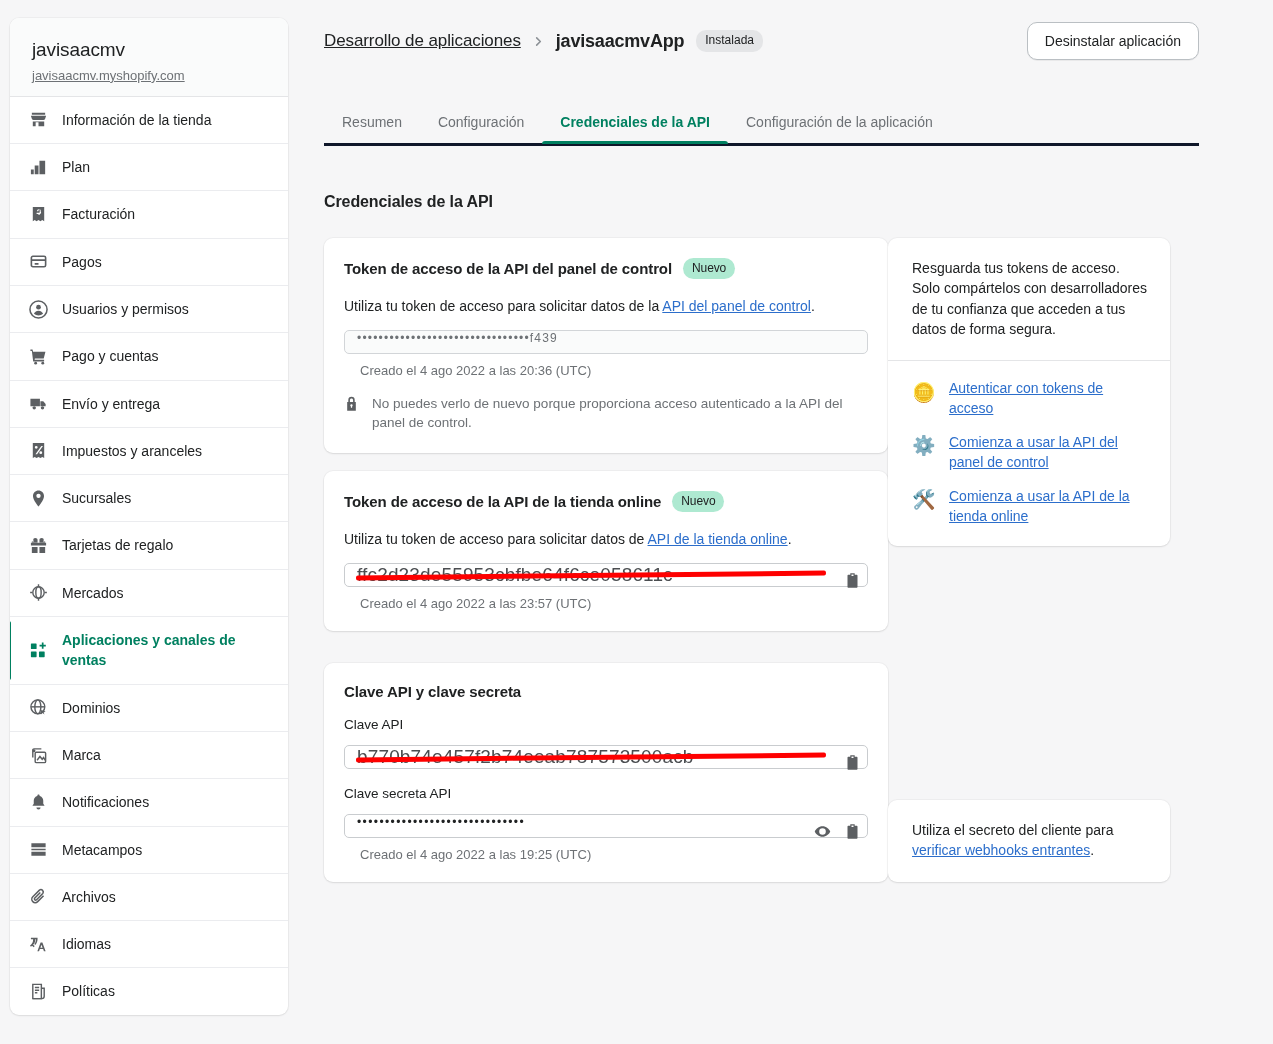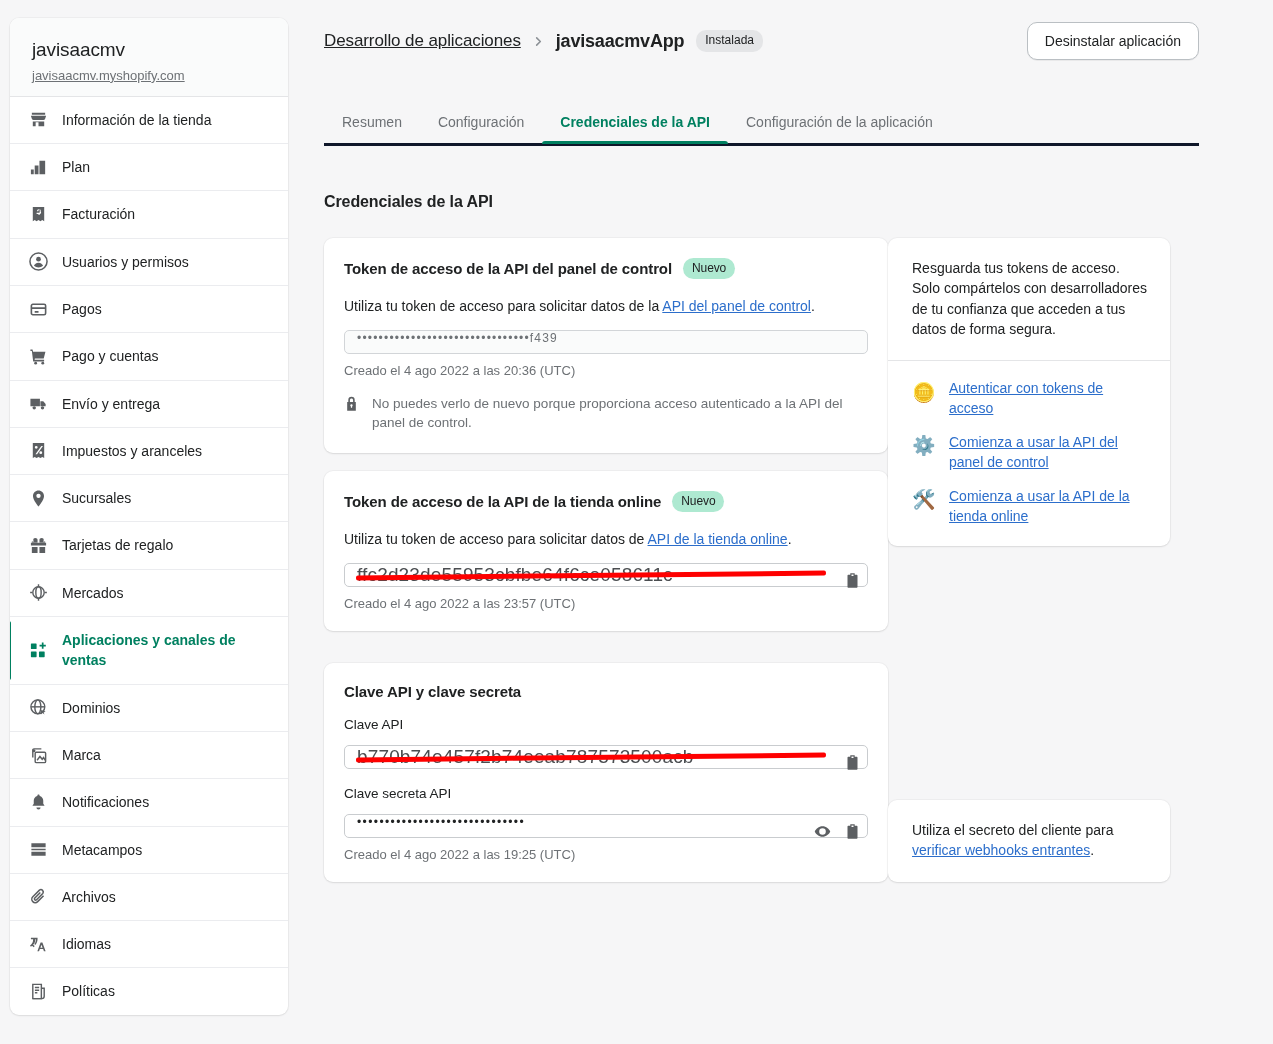--- a/index.html
+++ b/index.html
@@ -246,20 +246,21 @@
     width: 30px; height: 34px;
     display: flex; align-items: center; justify-content: center;
     cursor: pointer;
     color: #5c5f62;
   }
   .field-btn svg { width: 17px; height: 17px; display: block; }
   .created {
     font-size: 13px;
     color: #6d7175;
     margin-top: 9px;
+    margin-left: 16px;
   }
   .note-row {
     display: flex;
     gap: 12px;
     margin-top: 16px;
     align-items: flex-start;
   }
   .note-row .lockico { flex: 0 0 16px; margin-top: 2px; color: #5c5f62; }
   .note-row .lockico svg { width: 15px; height: 16px; display: block; }
   .note-text {
@@ -358,37 +359,37 @@
         <span class="ico">
             <svg viewBox="0 0 20 20" fill="currentColor">
               <path d="M4 2h12v15l-2-1.2L12 17l-2-1.2L8 17l-2-1.2L4 17V2zm6 2.2v.9H8.6v1.6h2.2c.3 0 .5.2.5.5v.4c0 .3-.2.5-.5.5H8v1.5h2v.9h1.2v-.95c.9-.15 1.5-.8 1.5-1.7v-.4c0-1-.8-1.8-1.8-1.8h-1V6.7h2.6V5.1h-1.8v-.9H10z"></path>
             </svg>
           </span>
         <span class="nav-label">Facturación</span>
       </div>
 
       <div class="nav-item">
         <span class="ico">
+            <svg viewBox="0 0 20 20" fill="none" stroke="currentColor" stroke-width="1.7">
+              <rect x="2.5" y="4.5" width="15" height="11" rx="1.6"></rect>
+              <path d="M2.5 8.5h15M6 12.5h4"></path>
+            </svg>
+          </span>
+        <span class="nav-label">Pagos</span>
+      </div>
+
+      <div class="nav-item">
+        <span class="ico">
             <svg viewBox="0 0 20 20" fill="currentColor">
               <circle cx="10" cy="10" r="9" fill="none" stroke="currentColor" stroke-width="1.6"></circle>
               <circle cx="10" cy="7.6" r="2.5"></circle>
               <path d="M10 11.3c-2.4 0-4.3 1.4-4.8 3.3a7.4 7.4 0 0 0 9.6 0c-.5-1.9-2.4-3.3-4.8-3.3z"></path>
             </svg>
           </span>
         <span class="nav-label">Usuarios y permisos</span>
-      </div>
-
-      <div class="nav-item">
-        <span class="ico">
-            <svg viewBox="0 0 20 20" fill="none" stroke="currentColor" stroke-width="1.7">
-              <rect x="2.5" y="4.5" width="15" height="11" rx="1.6"></rect>
-              <path d="M2.5 8.5h15M6 12.5h4"></path>
-            </svg>
-          </span>
-        <span class="nav-label">Pagos</span>
       </div>
 
       <div class="nav-item">
         <span class="ico">
             <svg viewBox="0 0 20 20" fill="currentColor">
               <path d="M1.5 2.5h2.2l.6 2.5h13l-1.8 7H6.2l-.3 1.4h10v1.8H4.4L3 4.3H1.5V2.5z"></path>
               <circle cx="7" cy="17" r="1.5"></circle>
               <circle cx="14.5" cy="17" r="1.5"></circle>
             </svg>
           </span>

